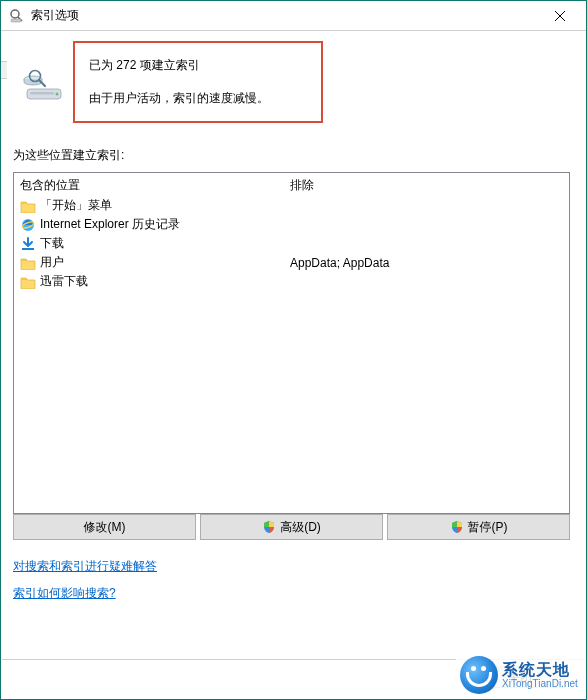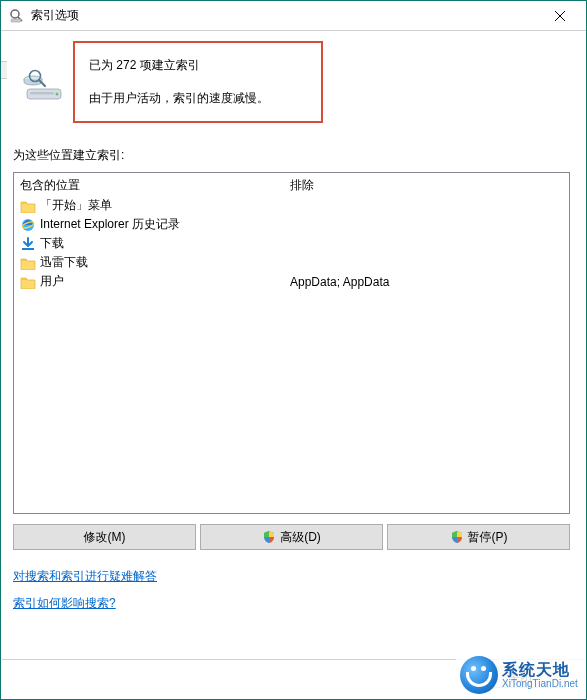--- a/index.html
+++ b/index.html
@@ -138,21 +138,20 @@
       white-space: nowrap;
       overflow: hidden;
     }
     .row-excluded {
       flex: 1;
       color: #000;
     }
     .button-row {
       display: flex;
       gap: 4px;
-      margin-top: 10px;
     }
     .btn {
       flex: 1;
       height: 26px;
       background: #e1e1e1;
       border: 1px solid #adadad;
       display: flex;
       align-items: center;
       justify-content: center;
       cursor: pointer;
@@ -339,32 +338,32 @@
             <span class="row-label">下载</span>
             <span class="row-excluded"></span>
           </div>
           <div class="list-row">
             <span class="row-icon">
               <svg class="folder-svg" viewBox="0 0 16 14">
                 <path d="M1 3 h5 l1.5 2 H15 v8 a1 1 0 0 1 -1 1 H2 a1 1 0 0 1 -1 -1 Z" fill="#ffd96b" stroke="#d9a62e" stroke-width="0.6"></path>
                 <path d="M1 3 h5 l1.5 2 H1 Z" fill="#f5c543"></path>
               </svg>
             </span>
-            <span class="row-label">迅雷下载</span>
-            <span class="row-excluded"></span>
+            <span class="row-label">用户</span>
+            <span class="row-excluded">AppData; AppData</span>
           </div>
           <div class="list-row">
             <span class="row-icon">
               <svg class="folder-svg" viewBox="0 0 16 14">
                 <path d="M1 3 h5 l1.5 2 H15 v8 a1 1 0 0 1 -1 1 H2 a1 1 0 0 1 -1 -1 Z" fill="#ffd96b" stroke="#d9a62e" stroke-width="0.6"></path>
                 <path d="M1 3 h5 l1.5 2 H1 Z" fill="#f5c543"></path>
               </svg>
             </span>
-            <span class="row-label">用户</span>
-            <span class="row-excluded">AppData; AppData</span>
+            <span class="row-label">迅雷下载</span>
+            <span class="row-excluded"></span>
           </div>
         </div>
     </div>
 
     <div class="button-row">
       <div class="btn">
         <span>修改(M)</span>
       </div>
       <div class="btn">
         <svg class="shield-icon" viewBox="0 0 14 14">

